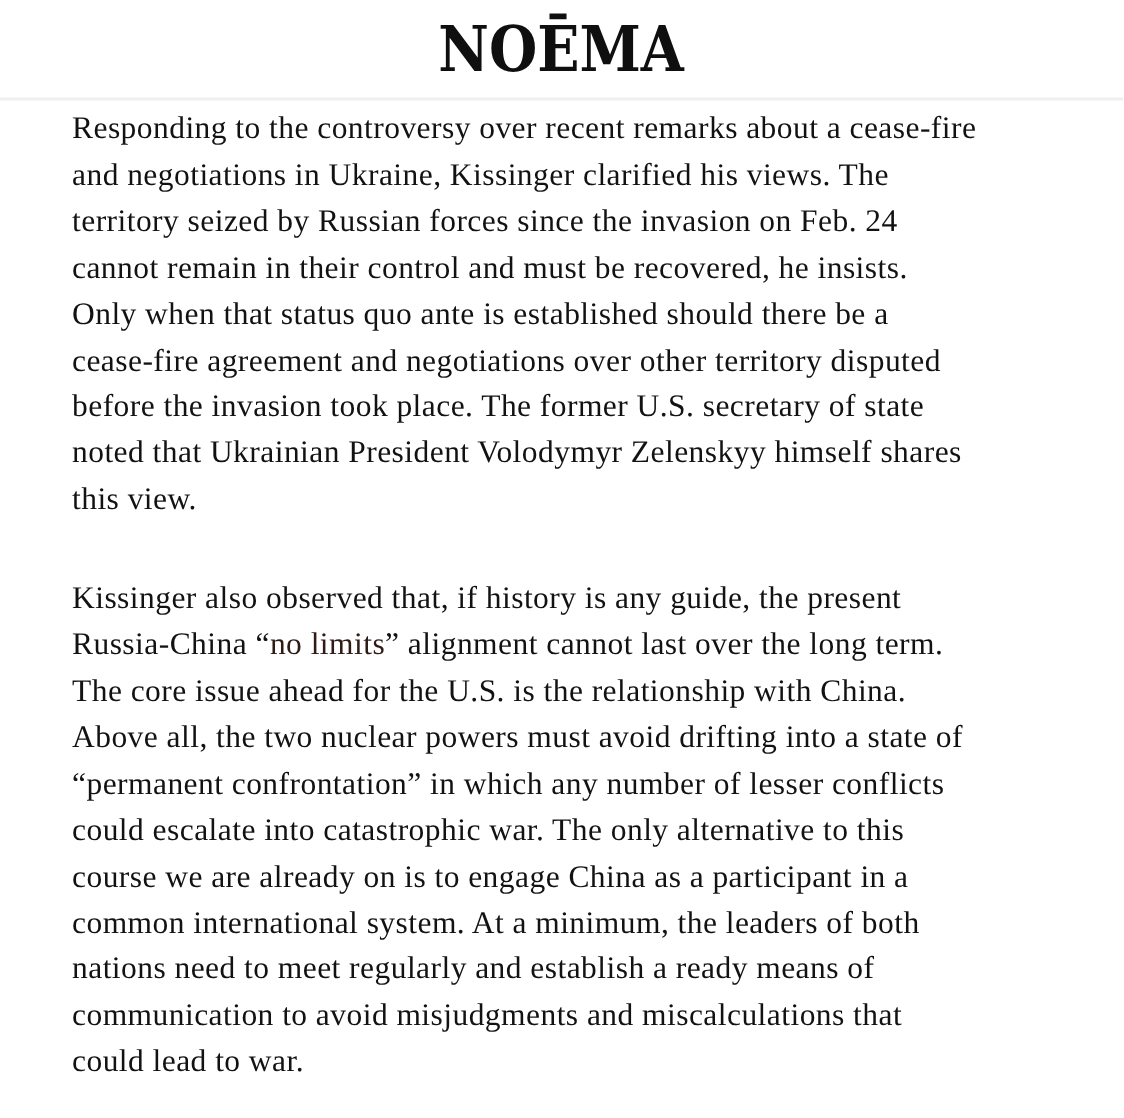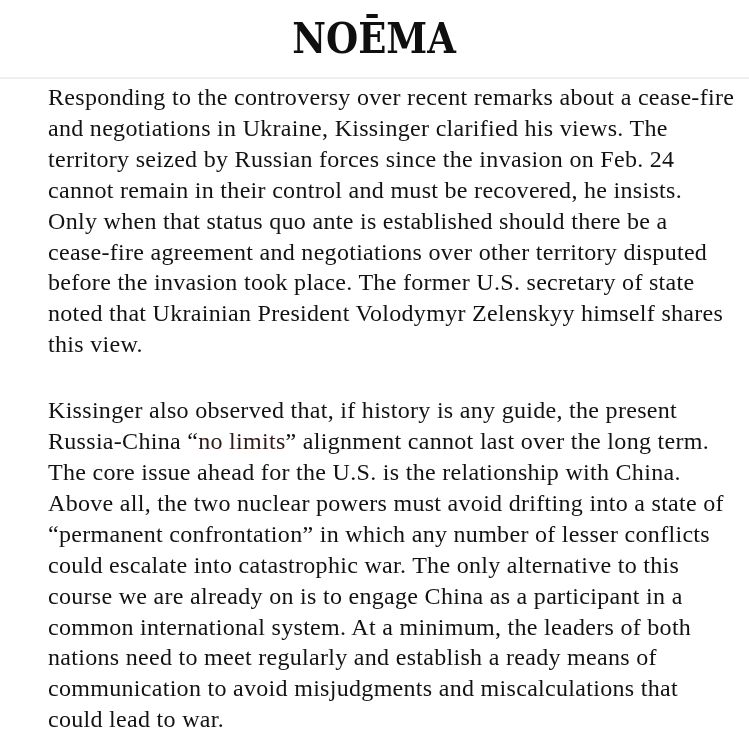--- a/index.html
+++ b/index.html
@@ -6,21 +6,21 @@
   html, body { margin: 0; padding: 0; }
   body {
     width: 749px;
     height: 745px;
     background: #ffffff;
     color: #121212;
     font-family: "Liberation Serif", serif;
     overflow: hidden;
   }
   .site-header {
-    height: 77px;
+    height: 65px;
     display: flex;
     align-items: center;
     justify-content: center;
     border-radius: 28px;
   }
   .logo {
     font-family: "DejaVu Serif", serif;
     font-weight: 700;
     font-size: 42px;
     line-height: 1;
@@ -33,21 +33,21 @@
   .divider {
     height: 2px;
     background: #efefef;
     border: none;
     margin: 0;
   }
   .article {
     padding: 3px 44px 0 48px;
   }
   .para {
-    font-size: 24px;
+    font-size: 21px;
     line-height: 30.9px;
     letter-spacing: 0.3px;
     margin: 0 0 35px 0;
     white-space: nowrap;
   }
   .inline-link {
     text-underline-offset: 3px;
     text-decoration-thickness: 1.5px;
     cursor: pointer;
   }

